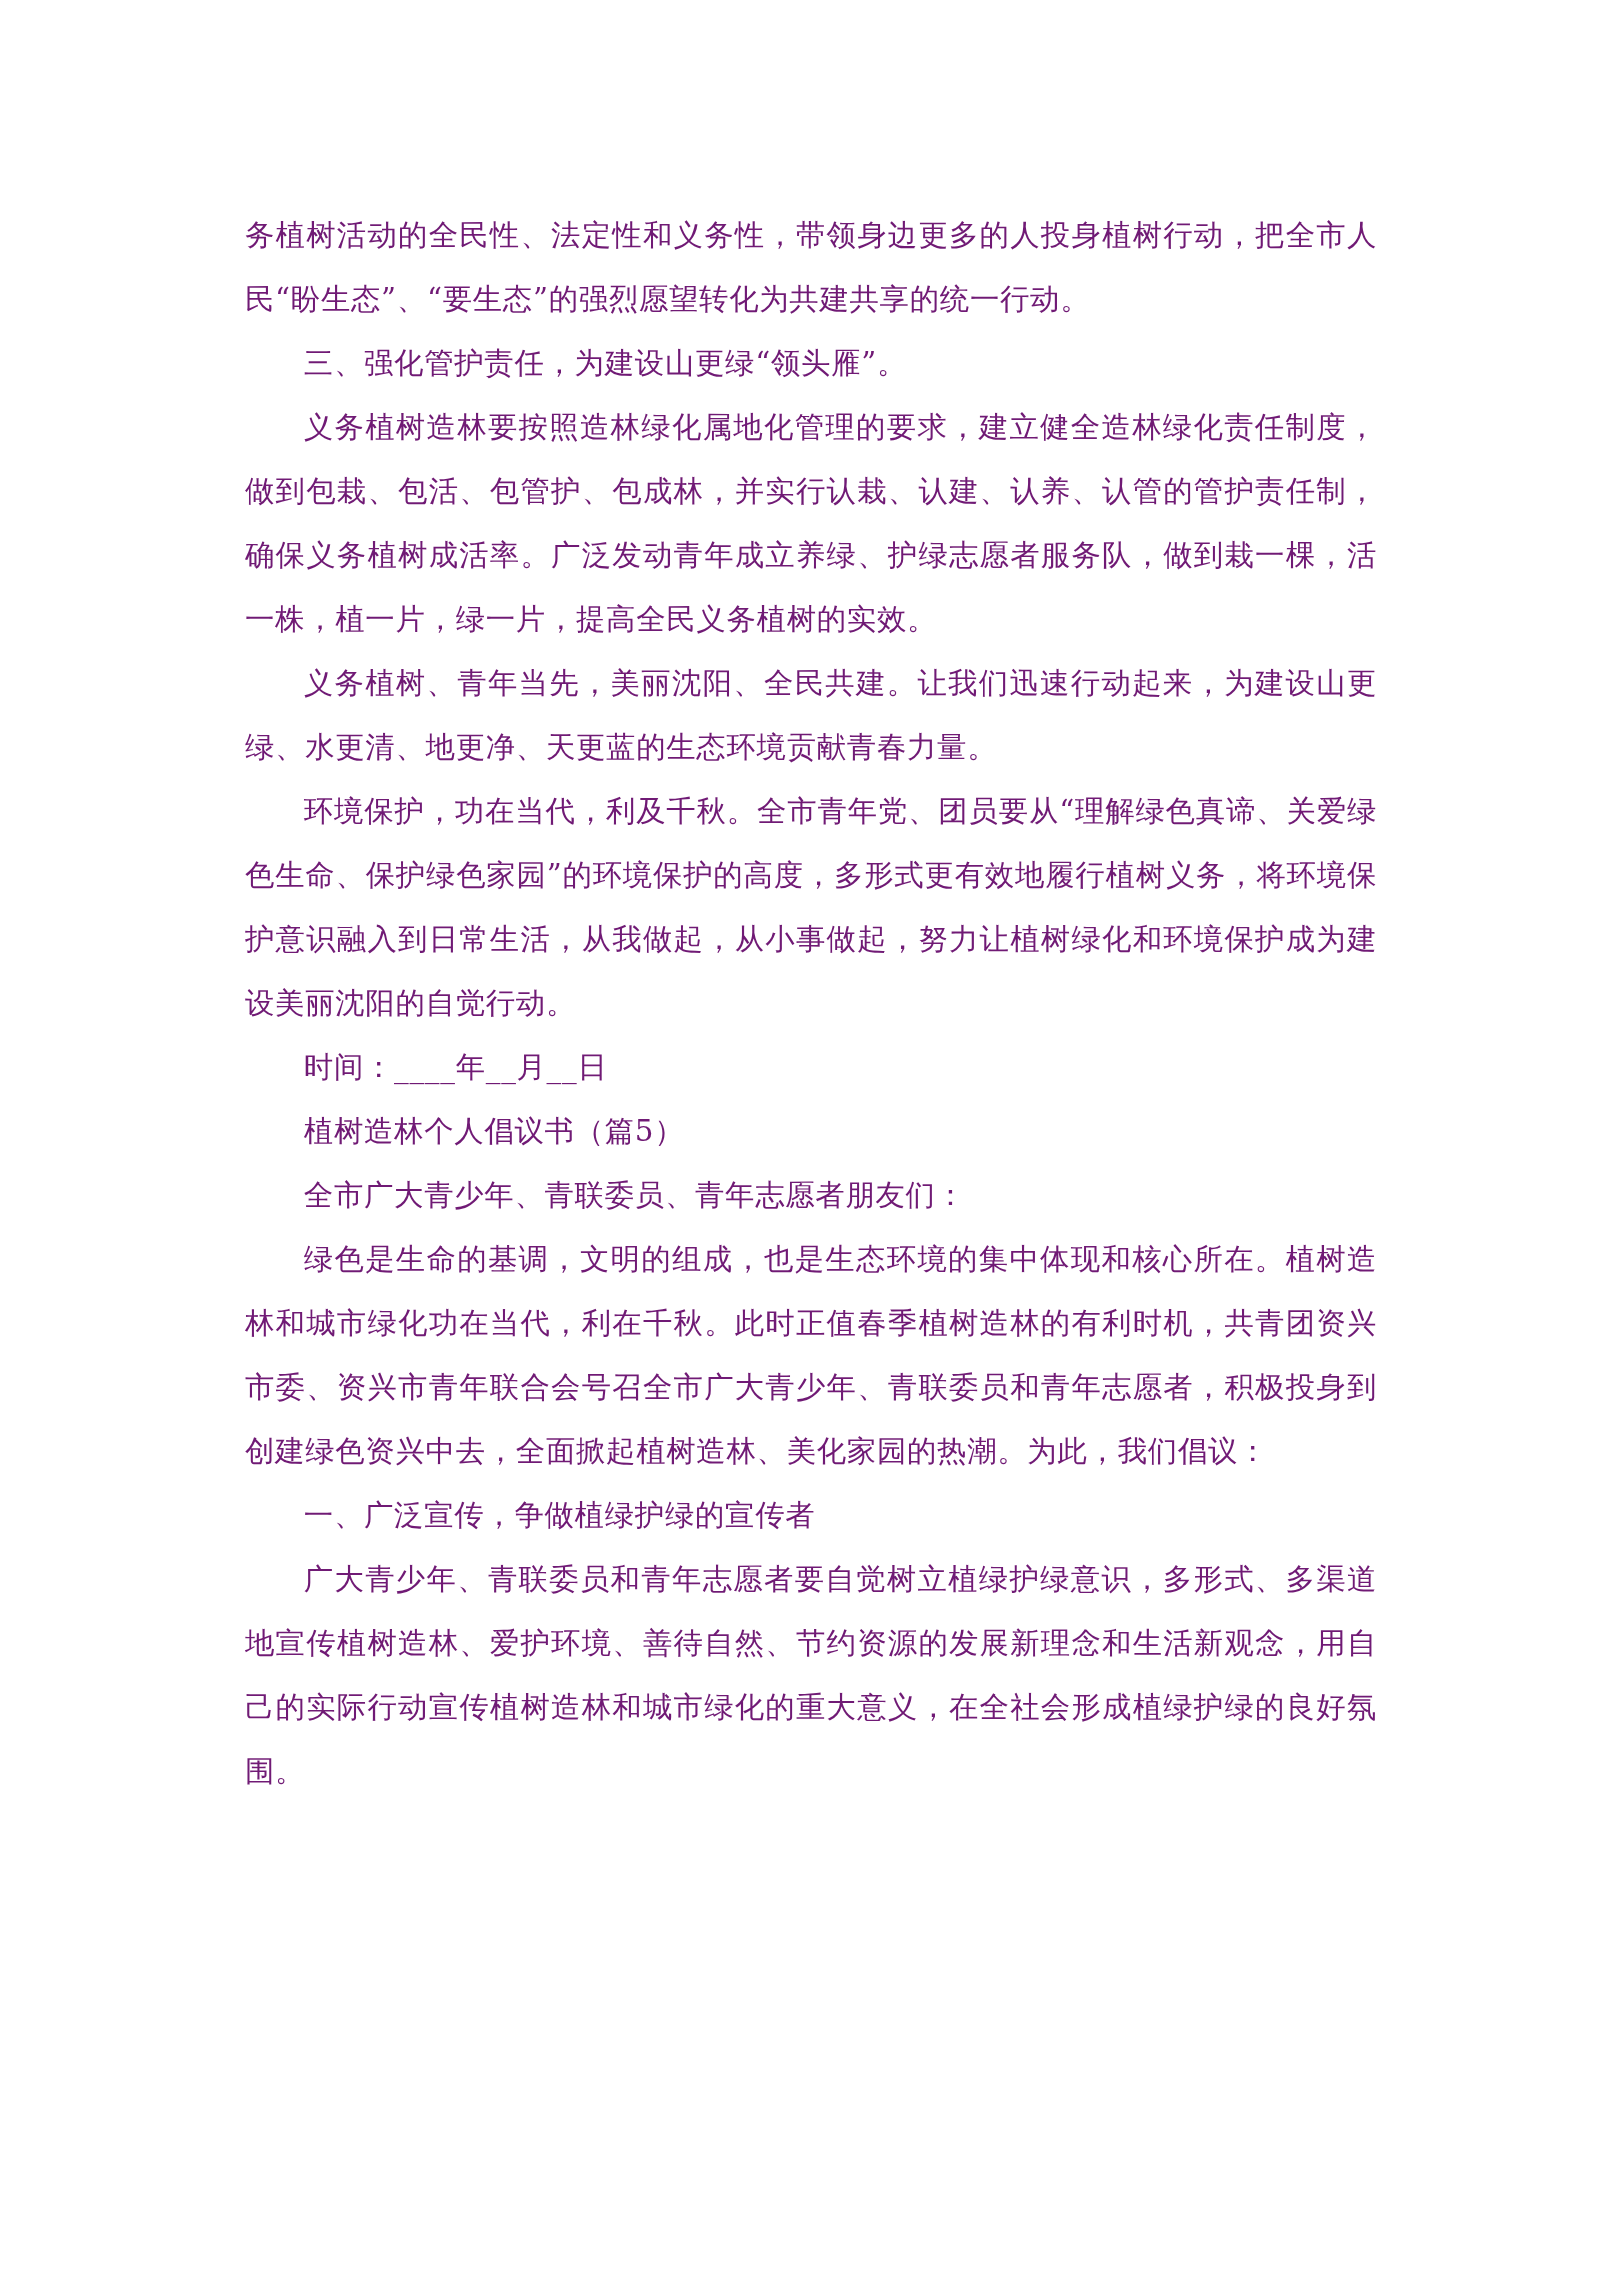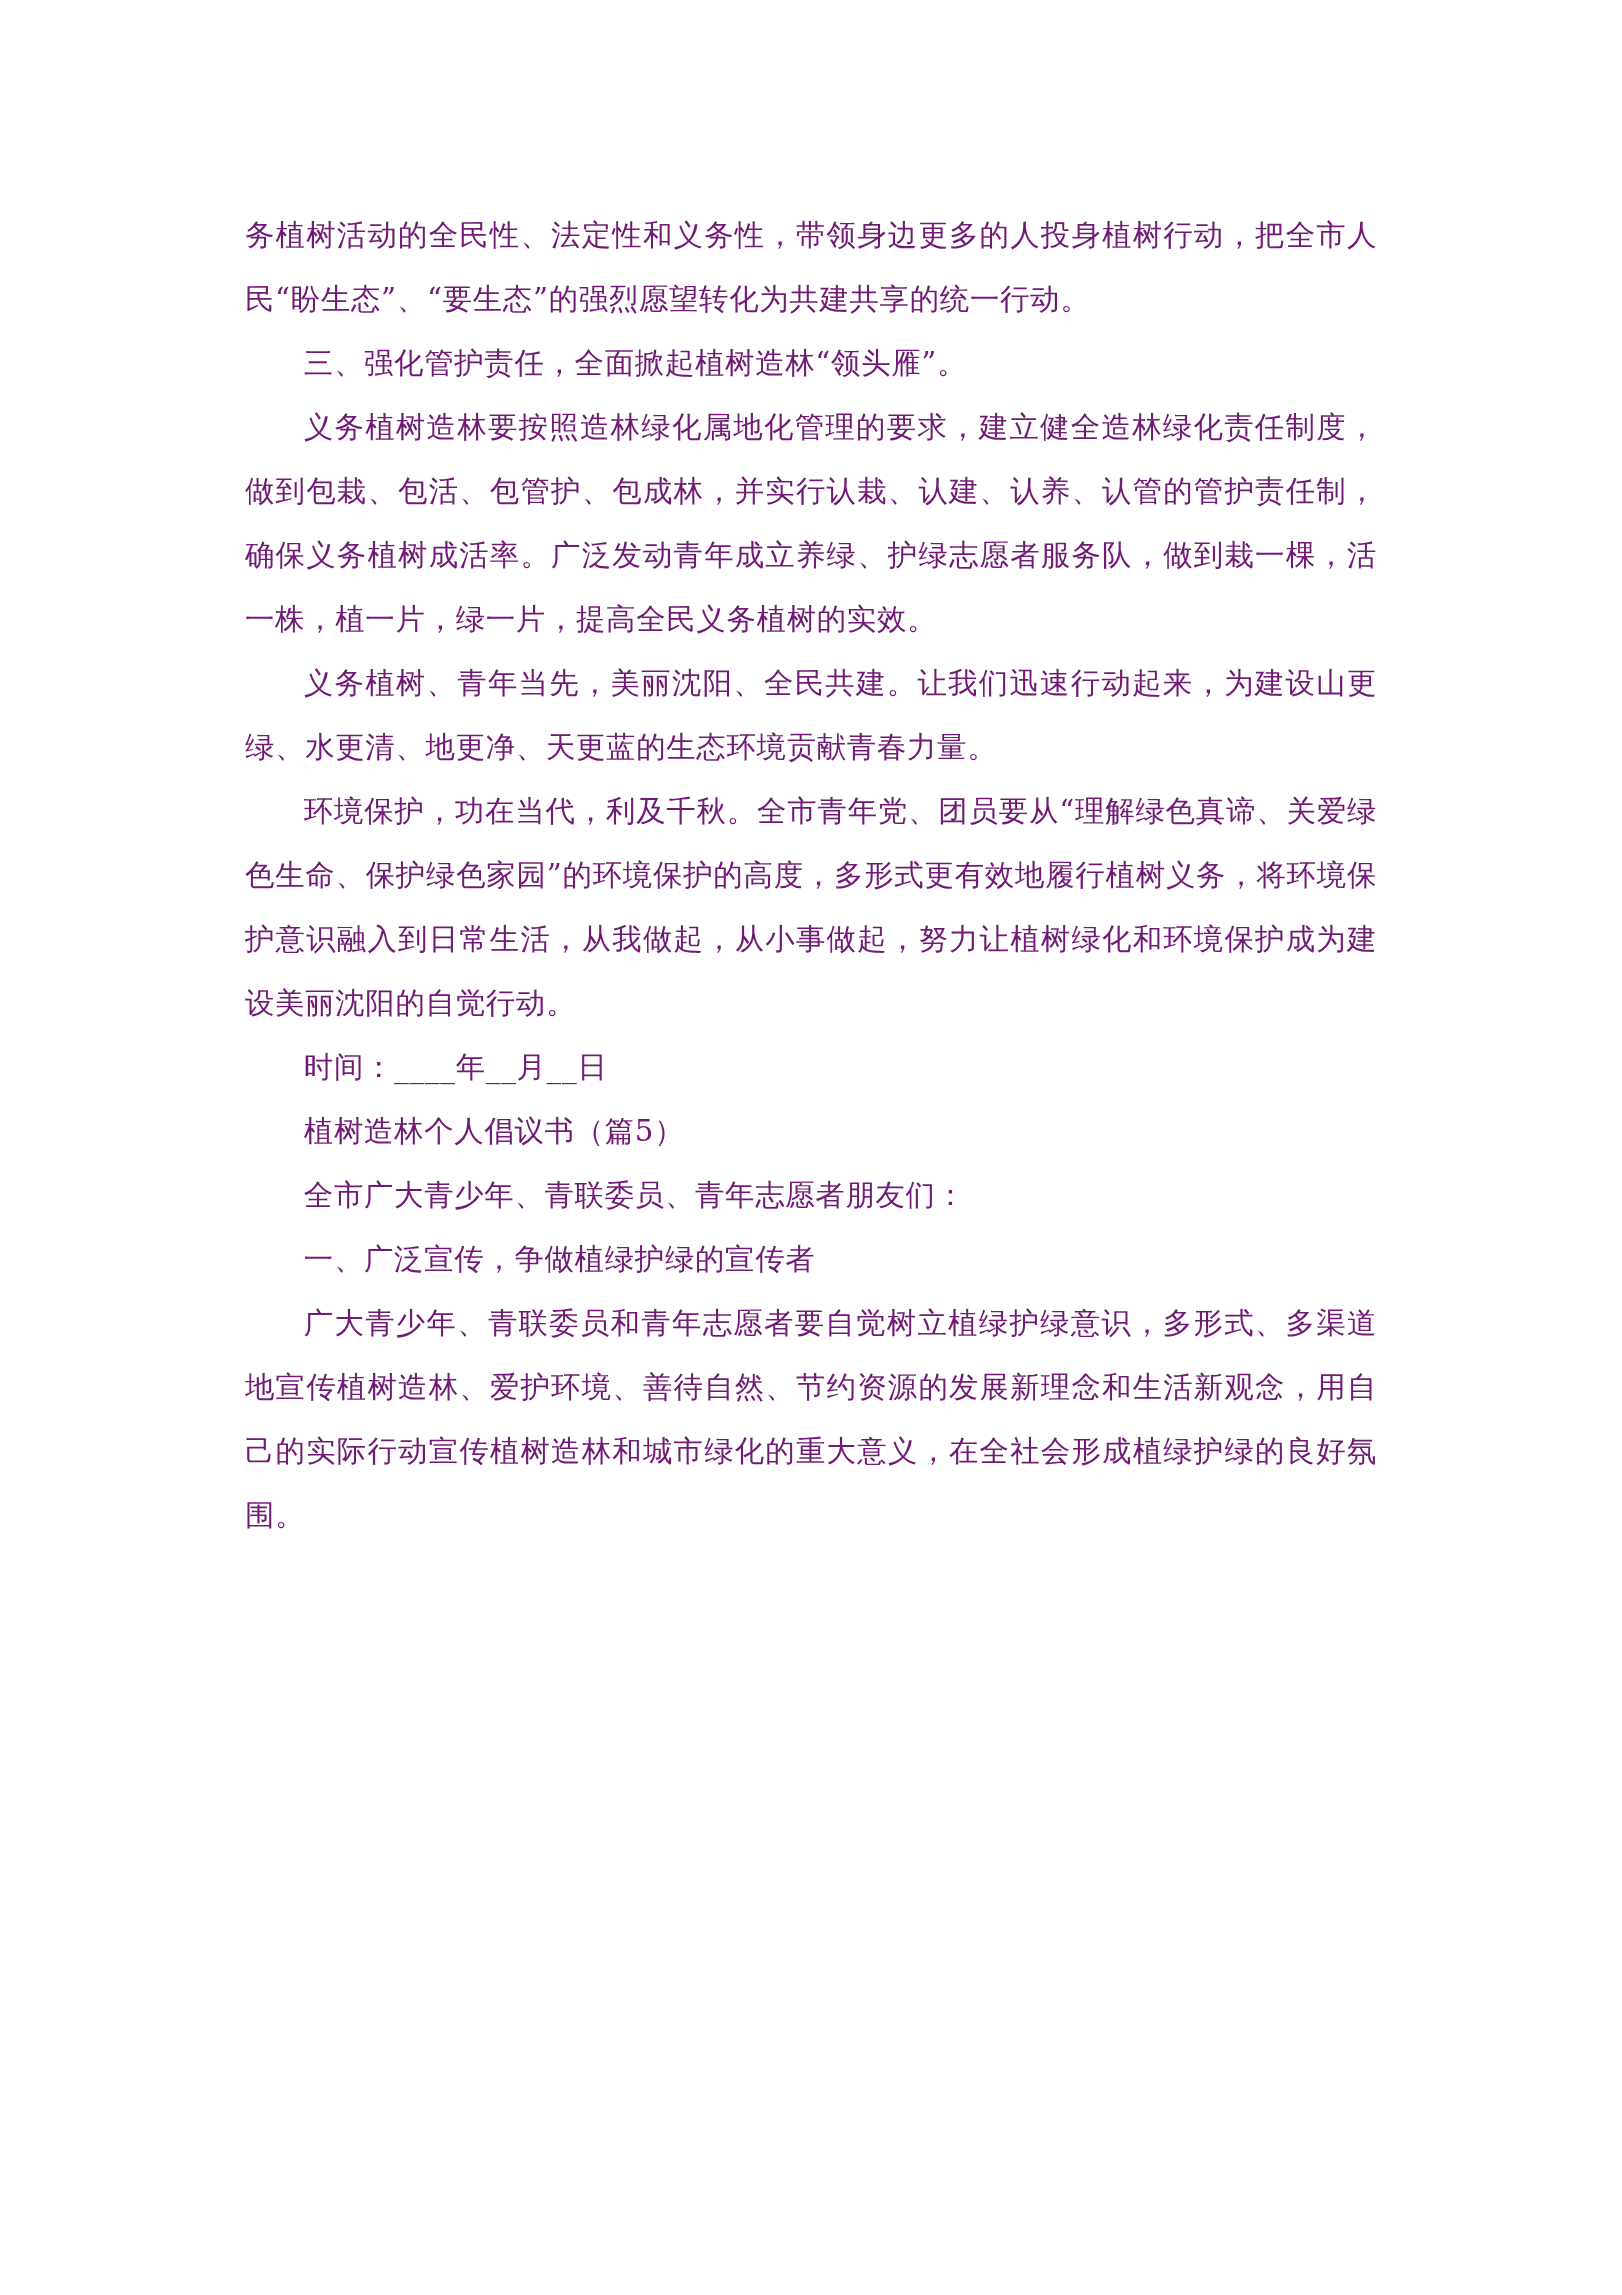--- a/index.html
+++ b/index.html
@@ -35,24 +35,25 @@
     .content p.indent {
       text-indent: 2em;
     }
   </style>
 </head>
 <body>
 
 <div class="page">
   <div class="content">
     <p>务植树活动的全民性、法定性和义务性，带领身边更多的人投身植树行动，把全市人民“盼生态”、“要生态”的强烈愿望转化为共建共享的统一行动。</p>
-    <p class="indent">三、强化管护责任，全面掀起植树造林“领头雁”。</p>
+    <p class="indent">三、强化管护责任，为建设山更绿“领头雁”。</p>
     <p class="indent">义务植树造林要按照造林绿化属地化管理的要求，建立健全造林绿化责任制度，做到包栽、包活、包管护、包成林，并实行认栽、认建、认养、认管的管护责任制，确保义务植树成活率。广泛发动青年成立养绿、护绿志愿者服务队，做到栽一棵，活一株，植一片，绿一片，提高全民义务植树的实效。</p>
     <p class="indent">义务植树、青年当先，美丽沈阳、全民共建。让我们迅速行动起来，为建设山更绿、水更清、地更净、天更蓝的生态环境贡献青春力量。</p>
     <p class="indent">环境保护，功在当代，利及千秋。全市青年党、团员要从“理解绿色真谛、关爱绿色生命、保护绿色家园”的环境保护的高度，多形式更有效地履行植树义务，将环境保护意识融入到日常生活，从我做起，从小事做起，努力让植树绿化和环境保护成为建设美丽沈阳的自觉行动。</p>
     <p class="indent">时间：____年__月__日</p>
     <p class="indent">植树造林个人倡议书（篇5）</p>
     <p class="indent">全市广大青少年、青联委员、青年志愿者朋友们：</p>
+    <p class="indent">绿色是生命的基调，文明的组成，也是生态环境的集中体现和核心所在。植树造林和城市绿化功在当代，利在千秋。此时正值春季植树造林的有利时机，共青团资兴市委、资兴市青年联合会号召全市广大青少年、青联委员和青年志愿者，积极投身到创建绿色资兴中去，全面掀起植树造林、美化家园的热潮。为此，我们倡议：</p>
     <p class="indent">一、广泛宣传，争做植绿护绿的宣传者</p>
     <p class="indent">广大青少年、青联委员和青年志愿者要自觉树立植绿护绿意识，多形式、多渠道地宣传植树造林、爱护环境、善待自然、节约资源的发展新理念和生活新观念，用自己的实际行动宣传植树造林和城市绿化的重大意义，在全社会形成植绿护绿的良好氛围。</p>
   </div>
 </div>
 
 
 </body></html>

